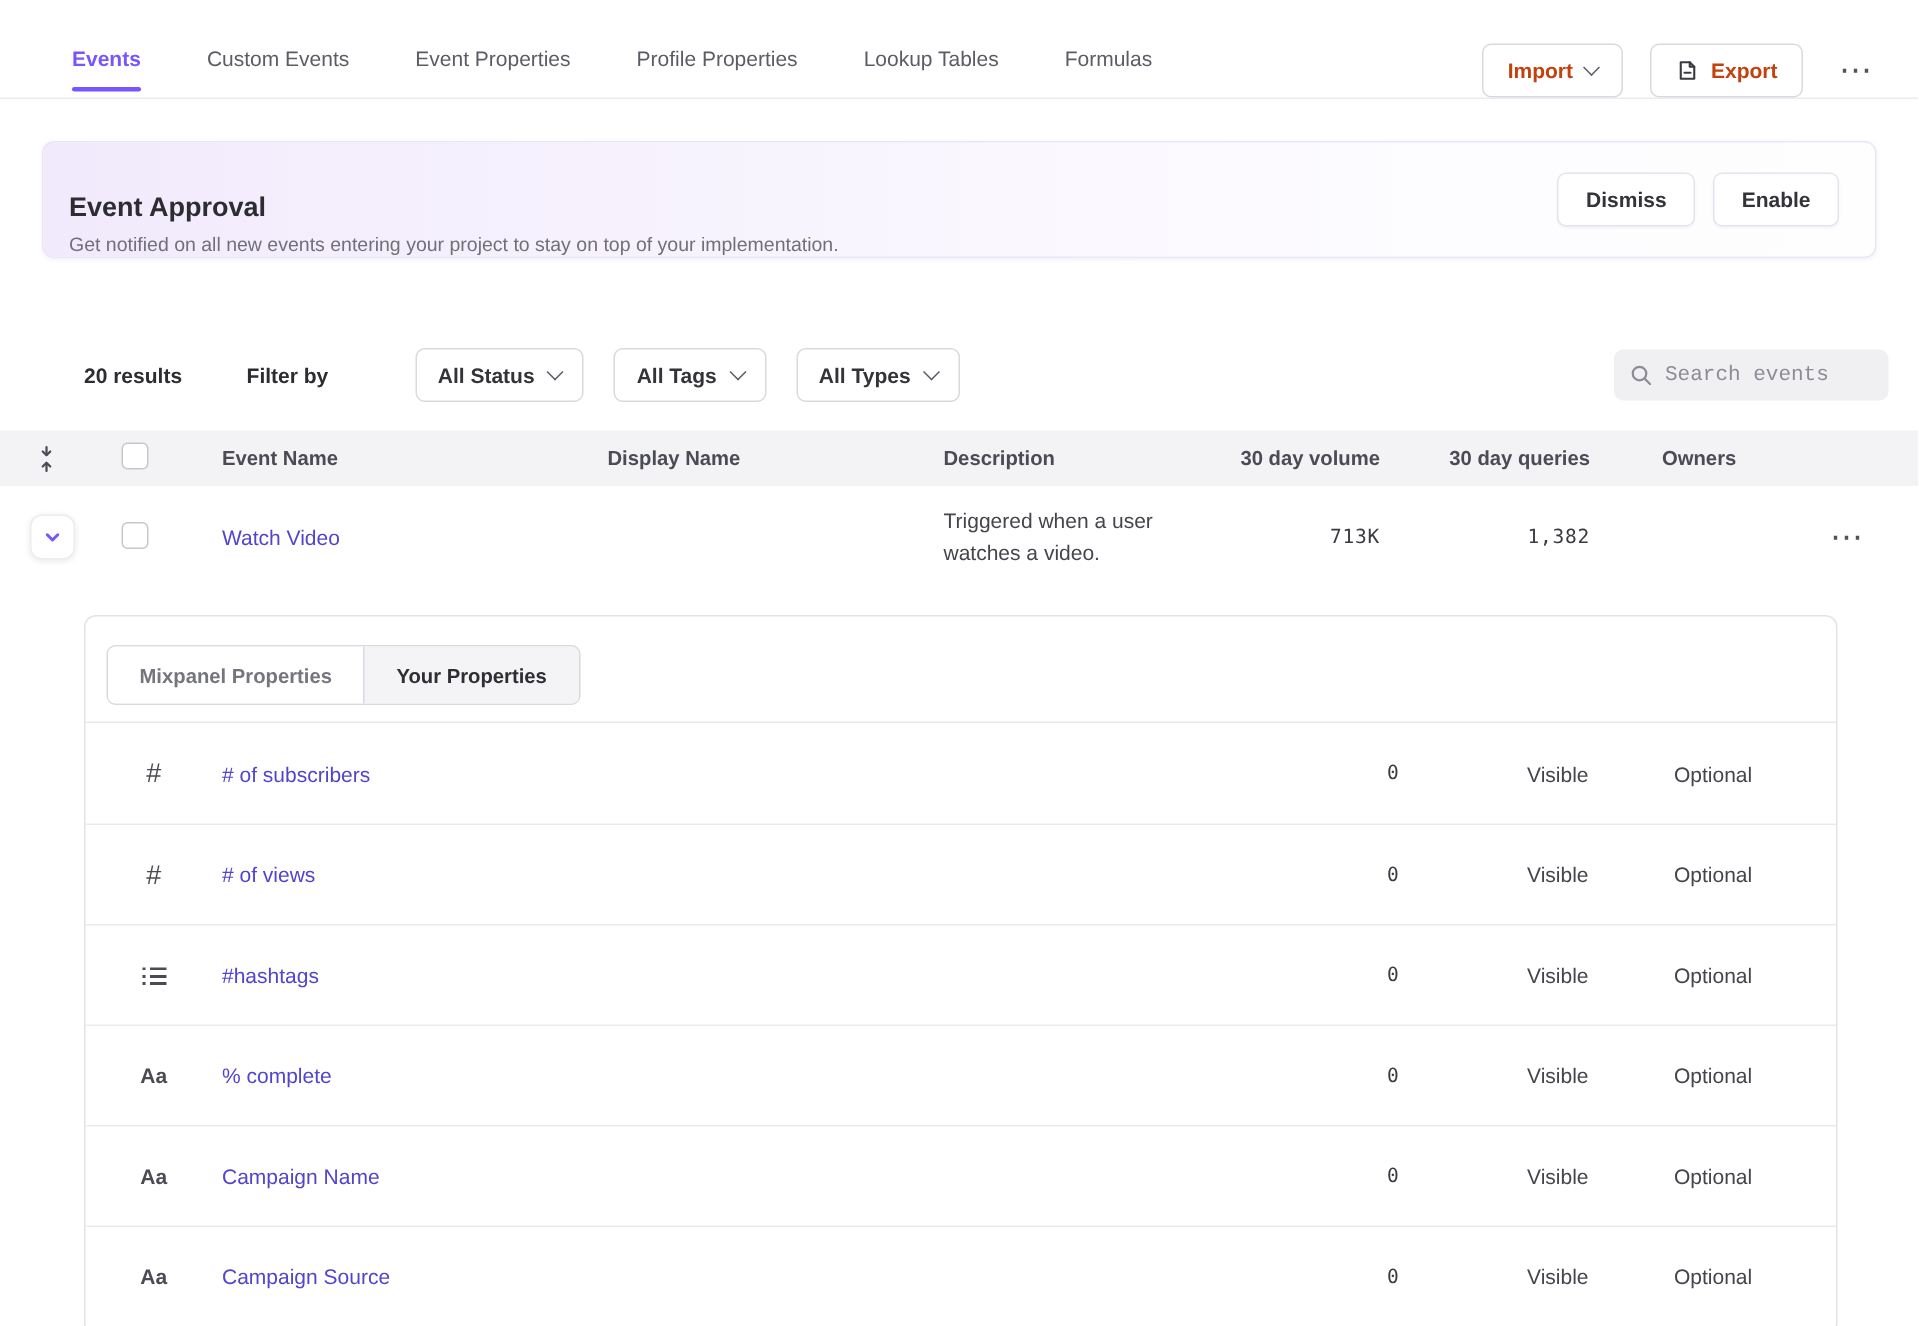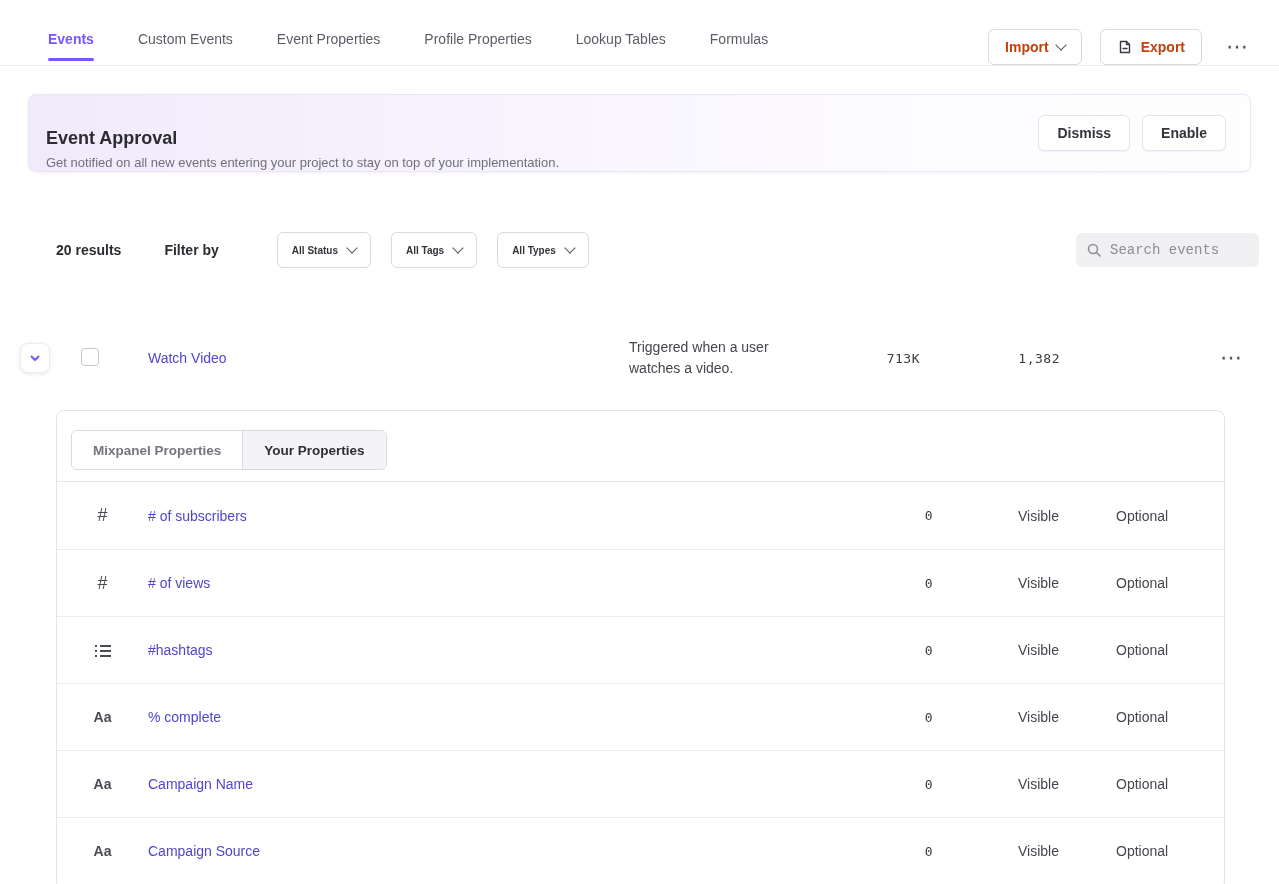--- a/index.html
+++ b/index.html
@@ -54,21 +54,21 @@
   .filter-row {
     position:absolute; top:232px; left:56px; right:20px; height:36px;
     display:flex; align-items:center;
   }
   .results-count { font-weight:bold; color:#2c2c31; }
   .filter-by { margin-left:43px; font-weight:bold; color:#2c2c31; }
   .dropdowns { display:flex; gap:20px; margin-left:58px; }
   .dd-btn {
     display:inline-flex; align-items:center; gap:10px; height:36px; padding:0 14px;
     background:#fff; border:1px solid #d9d9e0; border-radius:6px;
-    font-weight:bold; font-size:10px; color:#33333a; cursor:pointer; white-space:nowrap;
+    font-weight:bold; font-size:14px; color:#33333a; cursor:pointer; white-space:nowrap;
   }
   .search-box {
     margin-left:auto; width:183px; height:34px; background:#f0f0f3; border-radius:6px;
     display:flex; align-items:center; padding:0 10px; gap:8px;
   }
   .search-box input {
     border:none; background:transparent; outline:none; width:100%;
     font-family:Liberation Mono, monospace; font-size:14px; color:#45454d;
   }
   .search-box input::placeholder { color:#8c8c96; }
@@ -201,20 +201,37 @@
       <span>
         <svg width="16" height="16" viewBox="0 0 16 16" fill="none" stroke="#8c8c96" stroke-width="1.5" stroke-linecap="round">
           <circle cx="7" cy="7" r="4.5"></circle>
           <path d="M10.5 10.5L14 14"></path>
         </svg>
       </span>
       <input type="text" placeholder="Search events" style="">
     </div>
   </div>
 
+  <div class="tbl-head tbl-grid">
+    <div class="collapse-icon-wrap">
+      <svg width="16" height="18" viewBox="0 0 16 18" fill="none" stroke="#4b4b55" stroke-width="1.5" stroke-linecap="round" stroke-linejoin="round">
+        <path d="M8 1v5"></path>
+          <path d="M5.5 4L8 6.5 10.5 4"></path>
+        <path d="M8 17v-5"></path>
+          <path d="M5.5 14L8 11.5 10.5 14"></path>
+      </svg>
+    </div>
+    <div><span class="checkbox"></span></div>
+    <div>Event Name</div>
+    <div>Display Name</div>
+    <div>Description</div>
+    <div class="cell-r">30 day volume</div>
+    <div class="cell-r">30 day queries</div>
+    <div class="cell-owners">Owners</div>
+  </div>
 
   <div class="tbl-row tbl-grid">
     <div>
       <div class="expander-btn">
         <span>
           <svg width="14" height="14" viewBox="0 0 14 14" fill="none" stroke="#7856ff" stroke-width="2" stroke-linecap="round" stroke-linejoin="round">
             <path d="M3.5 5.5L7 9l3.5-3.5"></path>
           </svg>
         </span>
       </div>

